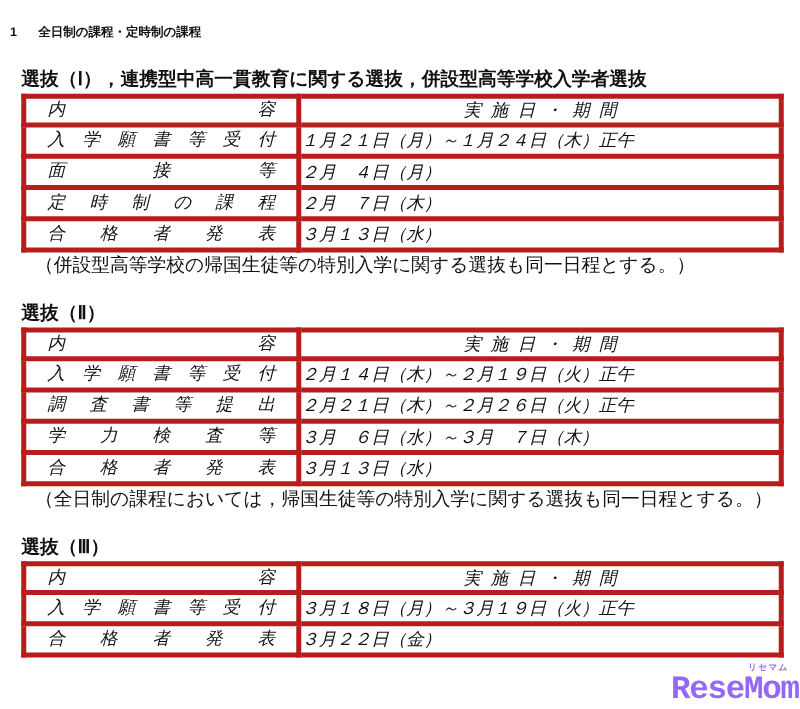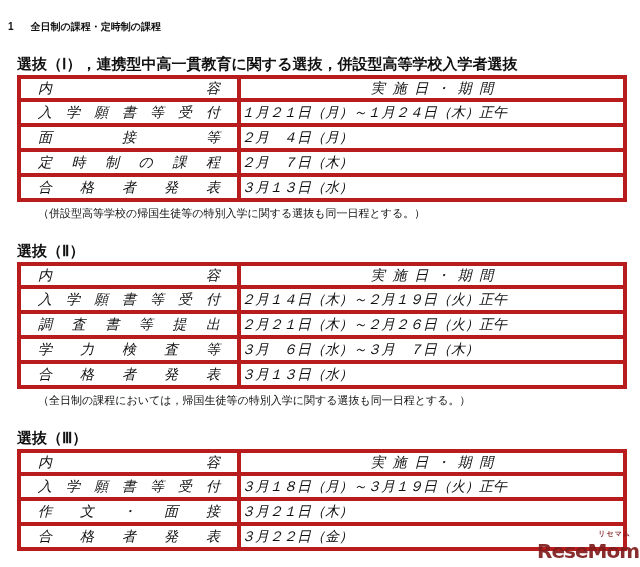--- a/index.html
+++ b/index.html
@@ -57,48 +57,49 @@
     line-height: 19px;
   }
   .sched {
     display: block;
     letter-spacing: 0.55em;
     padding-left: 0.55em;
   }
   .value { padding-left: 6px; }
 
   .note {
-    margin: 3px 0 0 38px;
-    font-size: 11px;
+    margin: 3px 0 0 28px;
+    font-size: 15px;
     line-height: 17px;
   }
 
   .watermark {
     position: absolute;
     right: 1px;
     bottom: 3px;
-    color: #7f1d1d;
+    color: #8b5cf6;
     font-family: "DejaVu Sans", sans-serif;
     font-weight: bold;
     text-align: right;
     opacity: 0.92;
     margin-left: 36px;
   }
   .watermark .ruby {
     display: block;
     font-size: 7px;
     line-height: 7px;
     margin-right: 8px;
     letter-spacing: 1px;
   }
   .watermark .wm-text {
     display: block;
-    font-size: 20px;
+    font-size: 26px;
     line-height: 26px;
     letter-spacing: -1px;
+    font-family: Liberation Mono, monospace;
   }
 </style>
 </head>
 <body>
 
 <div class="doc-title">
   <span class="num">1</span><span class="txt">全日制の課程・定時制の課程</span>
 </div>
 
 <div>
@@ -208,26 +209,20 @@
           </th>
     </tr>
     <tr>
       <td>
             <div class="jline">入学願書等受付</div>
           </td>
       <td class="value">３月１８日（月）～３月１９日（火）正午</td>
     </tr>
     <tr>
       <td>
-            <div class="jline">作文・面接</div>
-          </td>
-      <td class="value">３月２１日（木）</td>
-    </tr>
-    <tr>
-      <td>
             <div class="jline">合格者発表</div>
           </td>
       <td class="value">３月２２日（金）</td>
     </tr>
   </tbody>
     </table>
 </div>
 
 <div class="watermark">
   <span class="ruby">リセマム</span>

